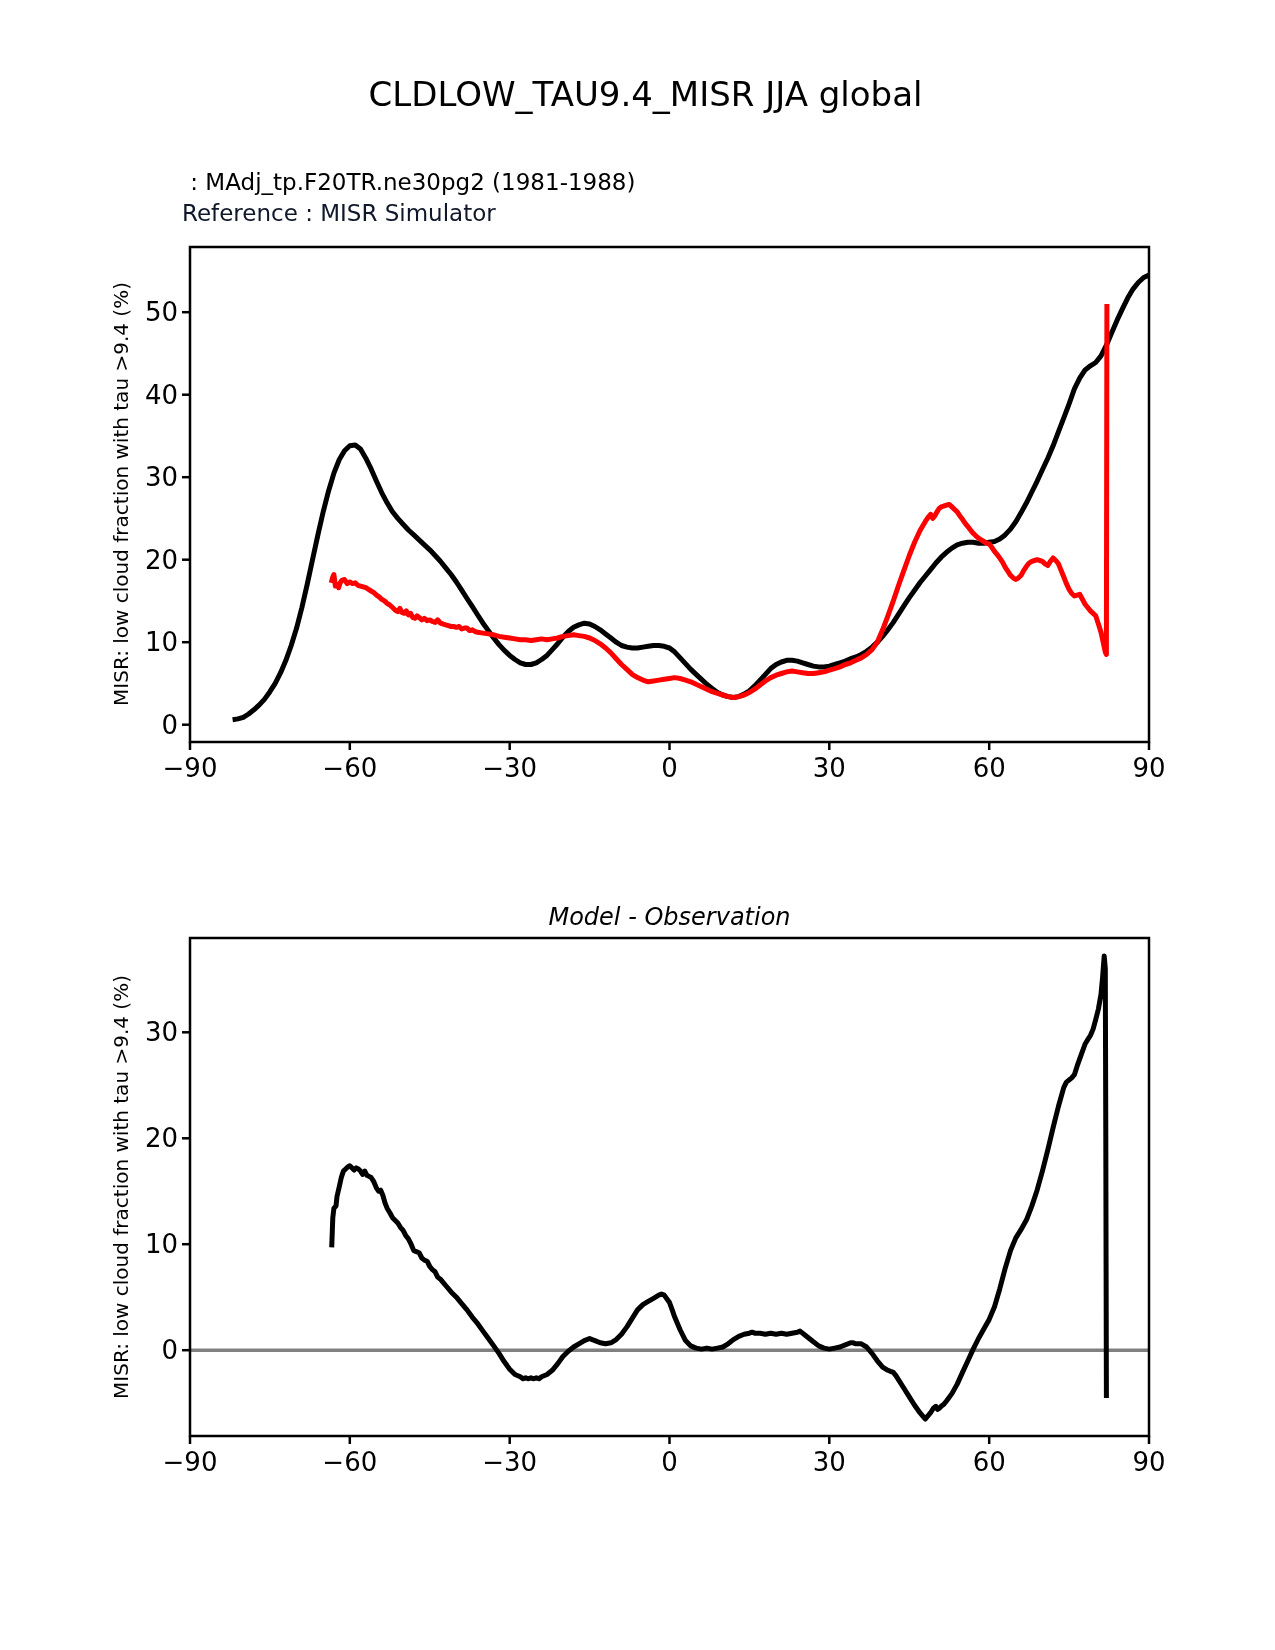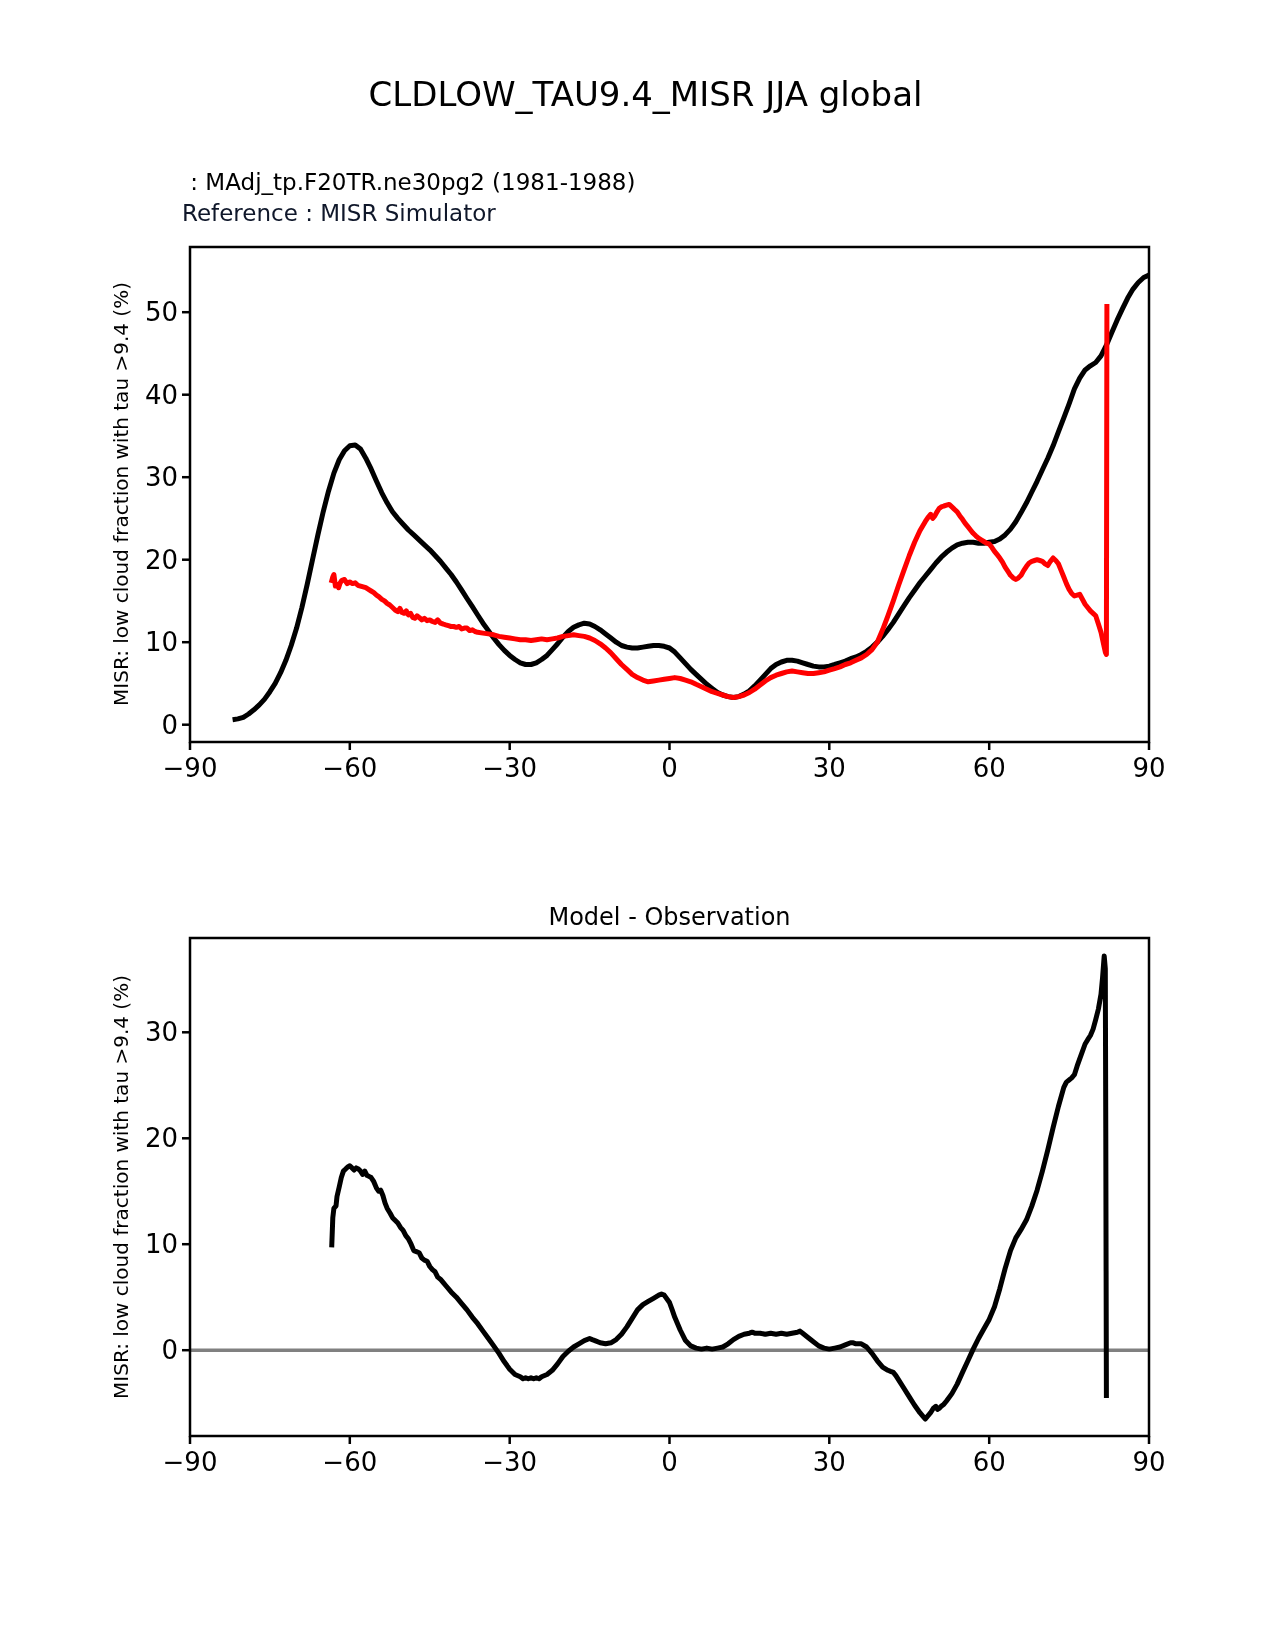--- a/index.html
+++ b/index.html
@@ -9,21 +9,21 @@
   .title-top { position:absolute; left:8px; top:74px; width:1275px; text-align:center;
                font-size:34px; color:#000000; }
   .legend-line { position:absolute; font-size:23px; white-space:pre; }
   .legend-model { left:183px; top:169px; color:#000000; }
   .legend-ref   { left:182px; top:200px; color:#0f172a; }
   .ylabel { position:absolute; white-space:nowrap; font-size:20px; color:#000;
             transform:translate(-50%,-50%) rotate(-90deg); }
   .ylabel-top    { left:121px; top:494px; }
   .ylabel-bottom { left:121px; top:1187px; }
   .title-bottom { position:absolute; left:190px; top:903px; width:959px; text-align:center;
-                  font-size:24px; color:#000000; }
+                  font-size:24px; color:#000000;font-style:italic; }
   svg#plot-svg { position:absolute; left:0; top:0; }
   svg text { font-family:"DejaVu Sans","Liberation Sans",sans-serif; fill:#000000; }
 </style>
 </head>
 <body>
 
 <div class="figure">
 
   <div class="title-top">CLDLOW_TAU9.4_MISR JJA global</div>
 

